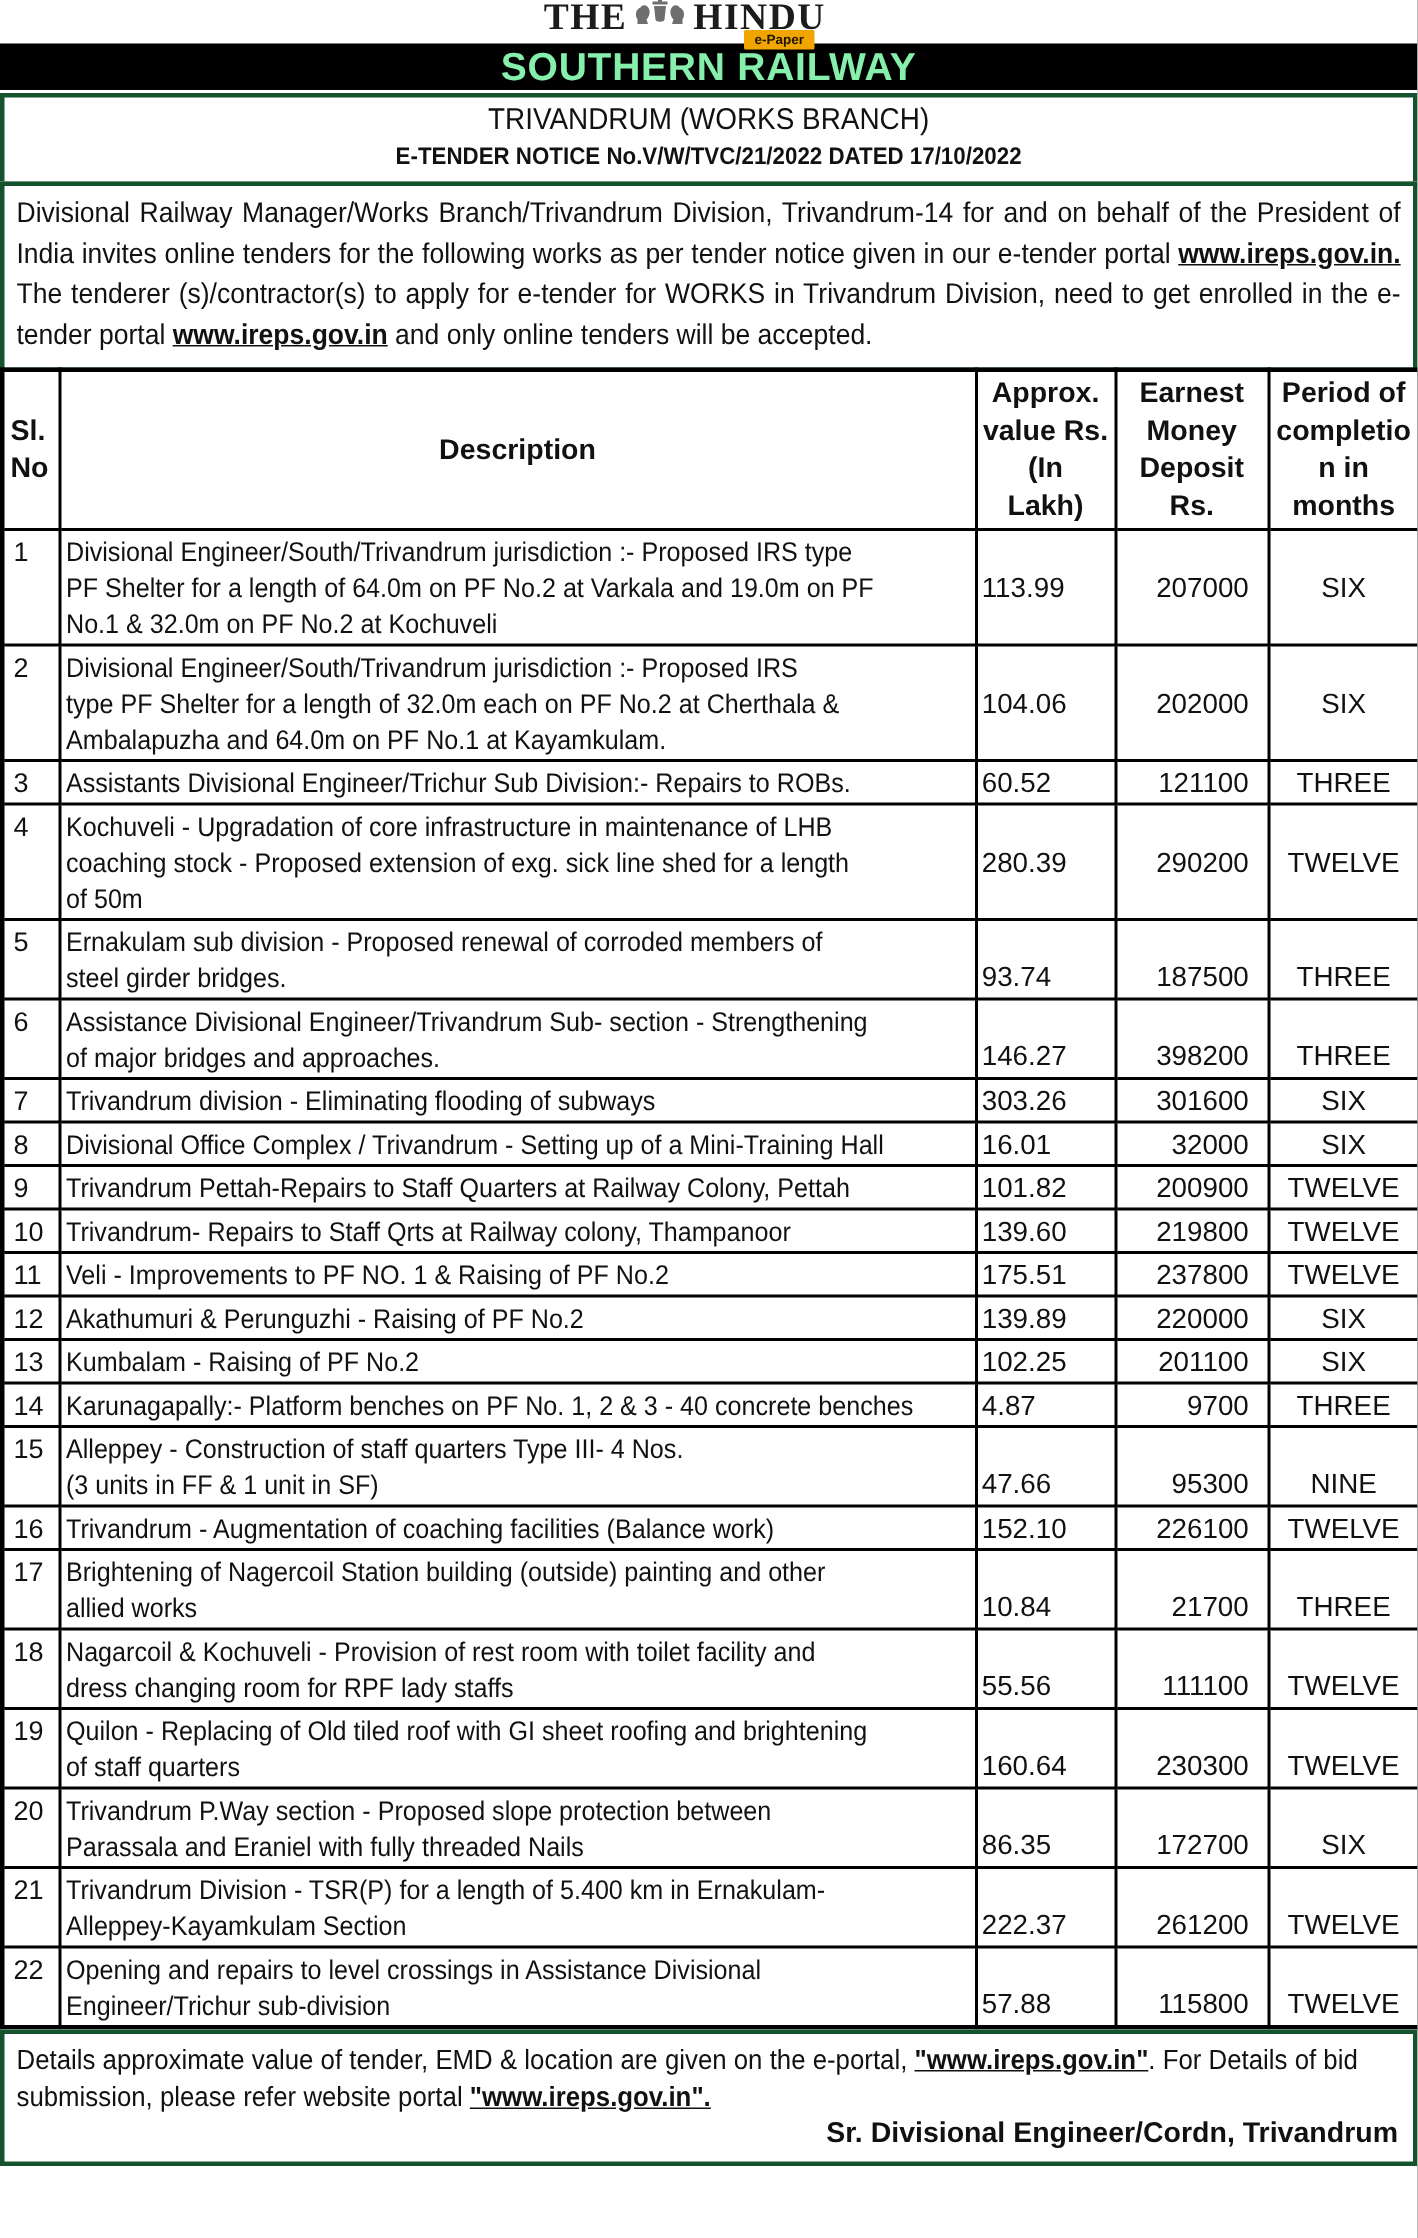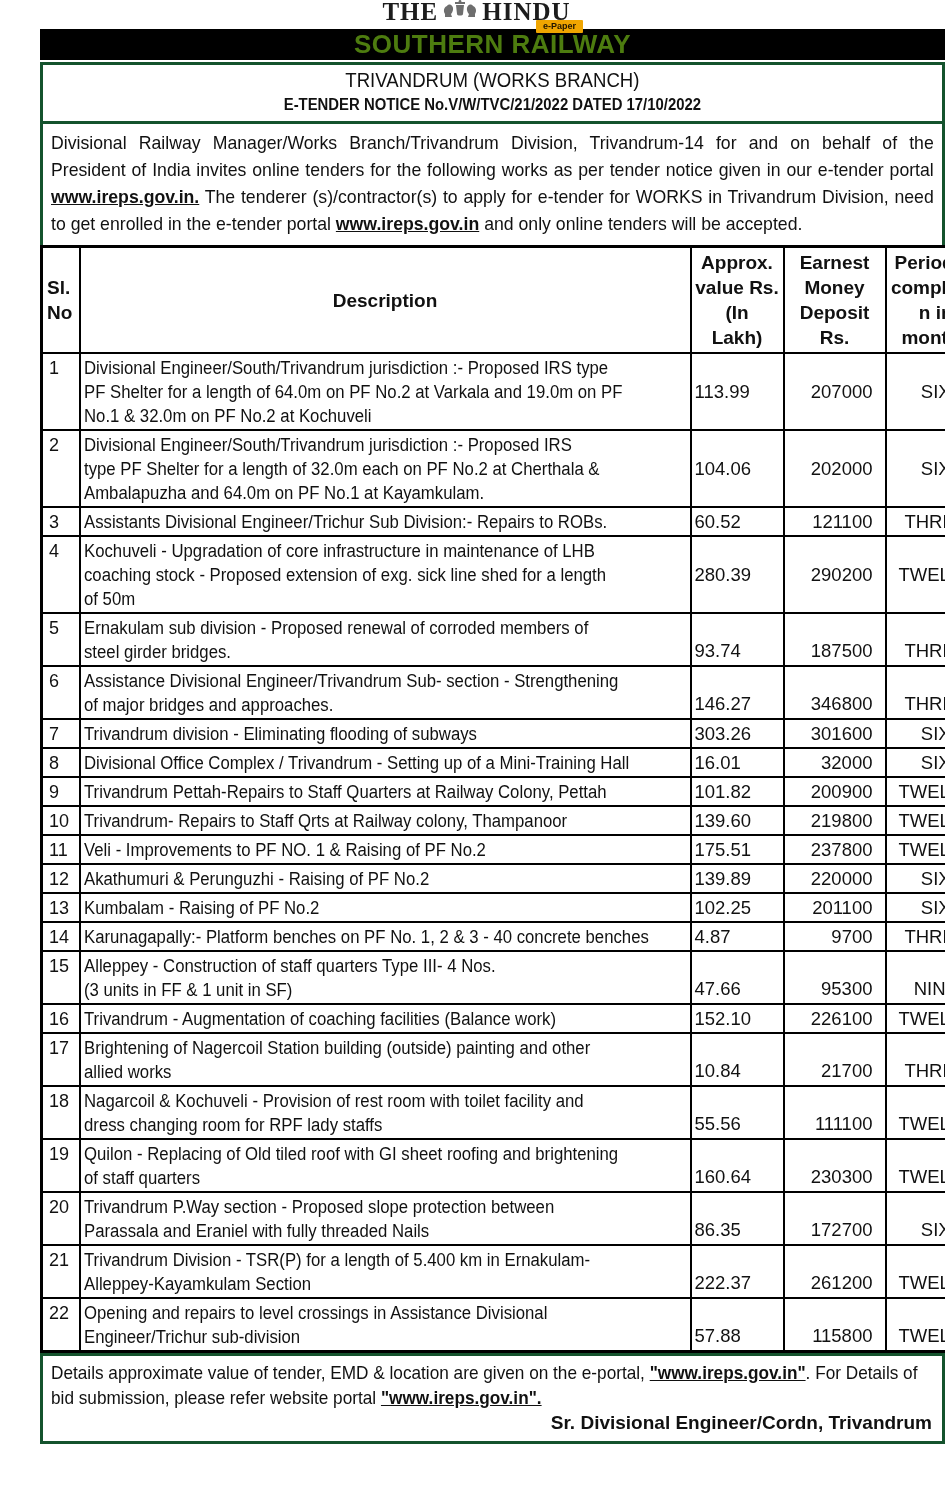--- a/index.html
+++ b/index.html
@@ -1,40 +1,40 @@
 <!DOCTYPE html>
 <html><head>
 <meta charset="utf-8">
 <style>
   * { margin:0; padding:0; box-sizing:border-box; }
   html,body { background:#888; }
   .page {
     width:945px; height:1492px; margin:0 auto; background:#fff;
     font-family:"Liberation Sans", sans-serif; color:#111;
-    display:flex; flex-direction:column; overflow:hidden; position:relative;padding-left:40px;
+    display:flex; flex-direction:column; overflow:hidden; position:relative;
   }
   
   .cx { display:block; transform:scaleX(0.93); transform-origin:0 0; width:107.5%; }
 
   
   .masthead { height:29px; position:relative; text-align:center; padding-top:0; }
   .masthead .mtxt {
     font-family:"Liberation Serif", serif; font-weight:700; font-size:25px;
     letter-spacing:1px; color:#1c1c1c; position:relative; left:-16px; top:-2px;
     display:inline-flex; align-items:center; gap:4px;
   }
   .crest { display:inline-block; }
   .epaper-badge {
     position:absolute; left:496px; top:20px; font-size:9px; font-weight:700;
     padding:1px 7px 2px; color:#201600; border-radius:1px; font-style:normal;
   }
 
   
   .banner {
-    background:#000; color:#4d7c0f; height:31px; display:flex; align-items:center;
+    background:#000; color:#86efac; height:31px; display:flex; align-items:center;
     justify-content:center; font-weight:700; font-size:26px; letter-spacing:0.5px;
   }
 
   .box { border:3px solid #14532d; margin-top:-0px; background:#fff; }
   .box + .box, .box + table { margin-top:-3px; }
 
   .notice { margin-top:2px; text-align:center; padding:3px 0 4px; }
   .notice .l1 { font-size:20px; line-height:24px; }
   .notice .l2 { font-size:16px; font-weight:700; line-height:25px; }
 
@@ -182,21 +182,21 @@
           <td class="emd">187500</td>
           <td class="per">THREE</td>
         </tr>
     <tr class="vb">
           <td class="no">6</td>
           <td class="desc">
             <span class="cx">Assistance Divisional Engineer/Trivandrum Sub- section - Strengthening
 of major bridges and approaches.</span>
           </td>
           <td class="num">146.27</td>
-          <td class="emd">346800</td>
+          <td class="emd">398200</td>
           <td class="per">THREE</td>
         </tr>
     <tr>
           <td class="no">7</td>
           <td class="desc">
             <span class="cx">Trivandrum division - Eliminating flooding of subways</span>
           </td>
           <td class="num">303.26</td>
           <td class="emd">301600</td>
           <td class="per">SIX</td>

